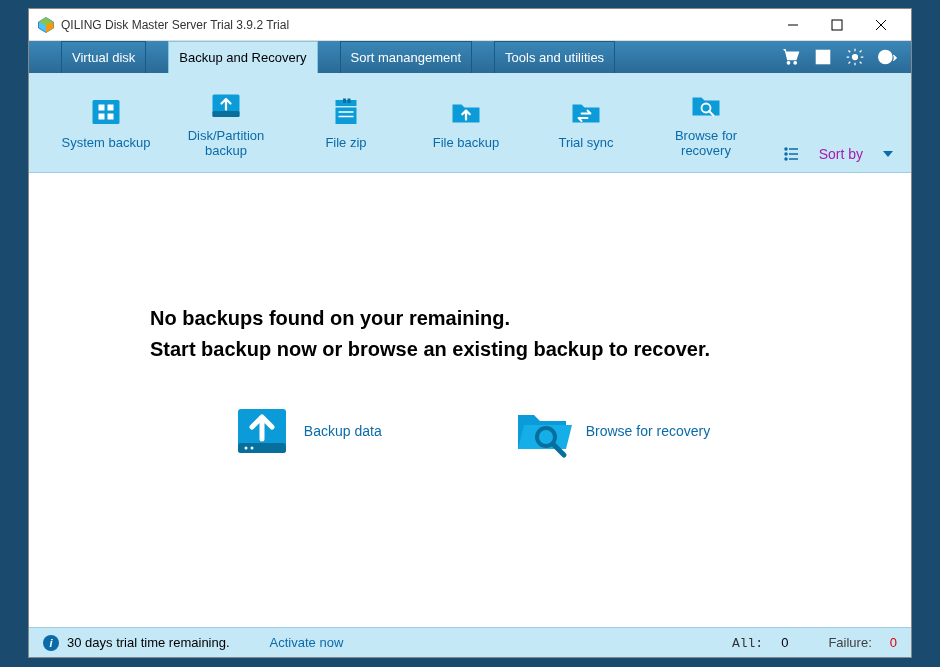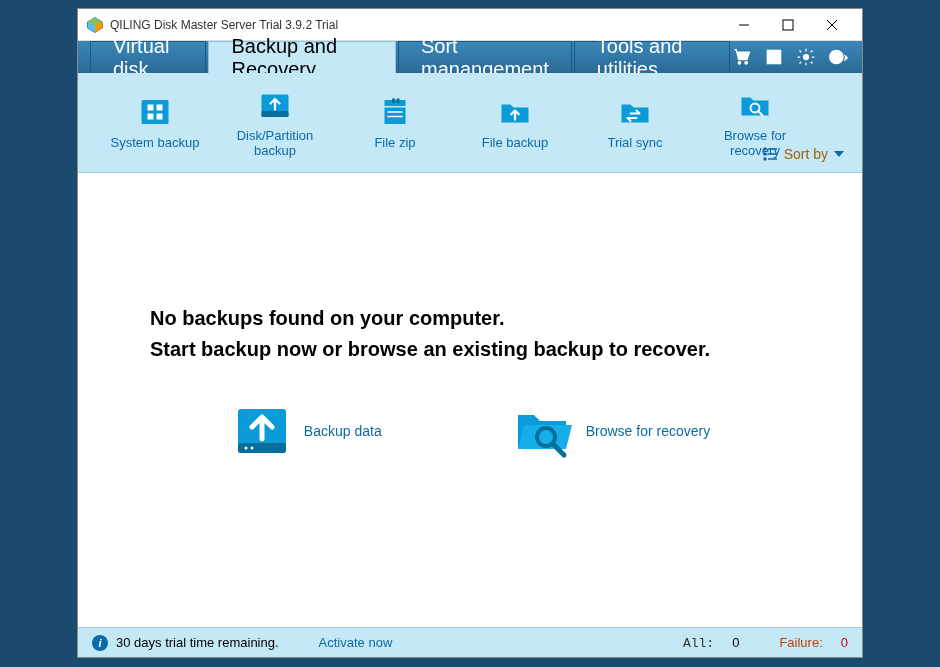--- a/index.html
+++ b/index.html
@@ -1,46 +1,46 @@
 <!DOCTYPE html>
 <html><head>
   <meta charset="utf-8">
   <style>
     * { margin: 0; padding: 0; box-sizing: border-box; font-family: Arial, sans-serif; }
     body { background: #1a4a6e; width: 940px; height: 667px; overflow: hidden; }
-    .window { width: 786px; height: 650px; margin: 8px auto; background: #fff; display: flex; flex-direction: column; border: 1px solid #888; }
+    .window { width: 884px; height: 650px; margin: 8px auto; background: #fff; display: flex; flex-direction: column; border: 1px solid #888; }
     .titlebar { height: 32px; background: #fff; display: flex; align-items: center; padding: 0 8px; border-bottom: 1px solid #ddd; }
     .titlebar-icon { width: 18px; height: 18px; margin-right: 6px; }
     .titlebar-title { font-size: 12px; color: #333; flex: 1; }
     .win-controls { display: flex; gap: 0; }
     .win-btn { width: 44px; height: 30px; display: flex; align-items: center; justify-content: center; cursor: pointer; }
     .tabbar { height: 32px; background: linear-gradient(#3a87b8, #2a6a96); display: flex; align-items: stretch; padding-left: 12px; }
-    .tab { padding: 0 22px; display: flex; align-items: center; font-size: 20px; color: #fff; border: 1px solid #1a5a86; border-bottom: none; margin-right: 2px; background: linear-gradient(#3a87b8, #2a6a96); cursor: pointer; }
+    .tab { padding: 0 10px; display: flex; align-items: center; font-size: 13px; color: #fff; border: 1px solid #1a5a86; border-bottom: none; margin-right: 2px; background: linear-gradient(#3a87b8, #2a6a96); cursor: pointer; margin-left: 20px; }
     .tab.active { background: #c5e8f7; color: #000; border-color: #8ac5e0; }
     .tabbar-right { margin-left: auto; display: flex; align-items: center; gap: 12px; padding-right: 14px; }
     .tabbar-icon { width: 20px; height: 20px; cursor: pointer; fill: #fff; stroke: #fff; }
     .toolbar { height: 100px; background: #c5e8f7; display: flex; align-items: center; padding: 8px 32px; gap: 30px; position: relative; border-bottom: 1px solid #a0cde5; }
     .tool-item { display: flex; flex-direction: column; align-items: center; justify-content: center; gap: 6px; cursor: pointer; min-width: 90px; }
     .tool-item svg { width: 36px; height: 36px; }
     .tool-item-label { font-size: 13px; color: #0b6aa8; text-align: center; line-height: 1.15; }
-    .sortby { position: absolute; right: 18px; bottom: 10px; display: flex; align-items: center; gap: 6px; cursor: pointer; color: #a16207; font-size: 14px; }
+    .sortby { position: absolute; right: 18px; bottom: 10px; display: flex; align-items: center; gap: 20px; cursor: pointer; color: #a21caf; font-size: 14px; }
     .main { flex: 1; background: #fff; display: flex; flex-direction: column; align-items: center; justify-content: center; padding-bottom: 30px; }
     .main-msg { font-size: 20px; font-weight: bold; color: #000; margin-bottom: 8px; text-align: left; width: 640px; }
     .main-actions { display: flex; gap: 130px; margin-top: 30px; }
     .main-action { display: flex; align-items: center; gap: 10px; cursor: pointer; }
     .main-action svg { width: 64px; height: 64px; }
     .main-action-label { font-size: 14px; color: #0b6aa8; }
     .statusbar { height: 30px; background: #c5e8f7; display: flex; align-items: center; padding: 0 14px; font-size: 13px; border-top: 1px solid #a0cde5; }
     .status-info { display: flex; align-items: center; gap: 8px; }
     .info-icon { width: 16px; height: 16px; border-radius: 50%; background: #0b6aa8; color: #fff; display: flex; align-items: center; justify-content: center; font-size: 11px; font-style: italic; font-weight: bold; }
     .activate { color: #0b6aa8; margin-left: 40px; cursor: pointer; }
     .status-right { margin-left: auto; display: flex; gap: 40px; align-items: center; }
     .stat-label { color: #333; font-family: Liberation Mono, monospace; }
     .stat-value { margin-left: 18px; }
-    .failure-label { color: #c2410c; }
+    .failure-label { color: #404040; }
     .failure-value { color: #d00; margin-left: 18px; }
   </style>
 </head>
 <body>
 
 <div class="window">
 
   <div class="titlebar">
     <svg class="titlebar-icon" viewBox="0 0 24 24">
         <polygon points="12,2 22,8 22,16 12,22 2,16 2,8" fill="#4fc3f7" stroke="#0b6aa8"></polygon>
@@ -162,21 +162,21 @@
           <line x1="6" y1="13" x2="15" y2="13"></line>
         </svg>
       <span>Sort by</span>
       <svg width="10" height="10" viewBox="0 0 10 10">
           <polygon points="0,2 10,2 5,8" fill="#0b6aa8"></polygon>
         </svg>
     </div>
   </div>
 
   <div class="main">
-    <div class="main-msg">No backups found on your computer.</div>
+    <div class="main-msg">No backups found on your remaining.</div>
     <div class="main-msg">Start backup now or browse an existing backup to recover.</div>
     <div class="main-actions">
       <div class="main-action">
         <svg viewBox="0 0 64 64">
             <rect x="8" y="10" width="48" height="44" rx="3" fill="#0b9bd8"></rect>
             <rect x="8" y="44" width="48" height="10" rx="3" fill="#086f9c"></rect>
             <circle cx="16" cy="49" r="1.5" fill="#fff"></circle>
             <circle cx="22" cy="49" r="1.5" fill="#fff"></circle>
             <path d="M32 40 V18 M32 18 L22 28 M32 18 L42 28" stroke="#fff" stroke-width="5" fill="none" stroke-linecap="round" stroke-linejoin="round"></path>
           </svg>

